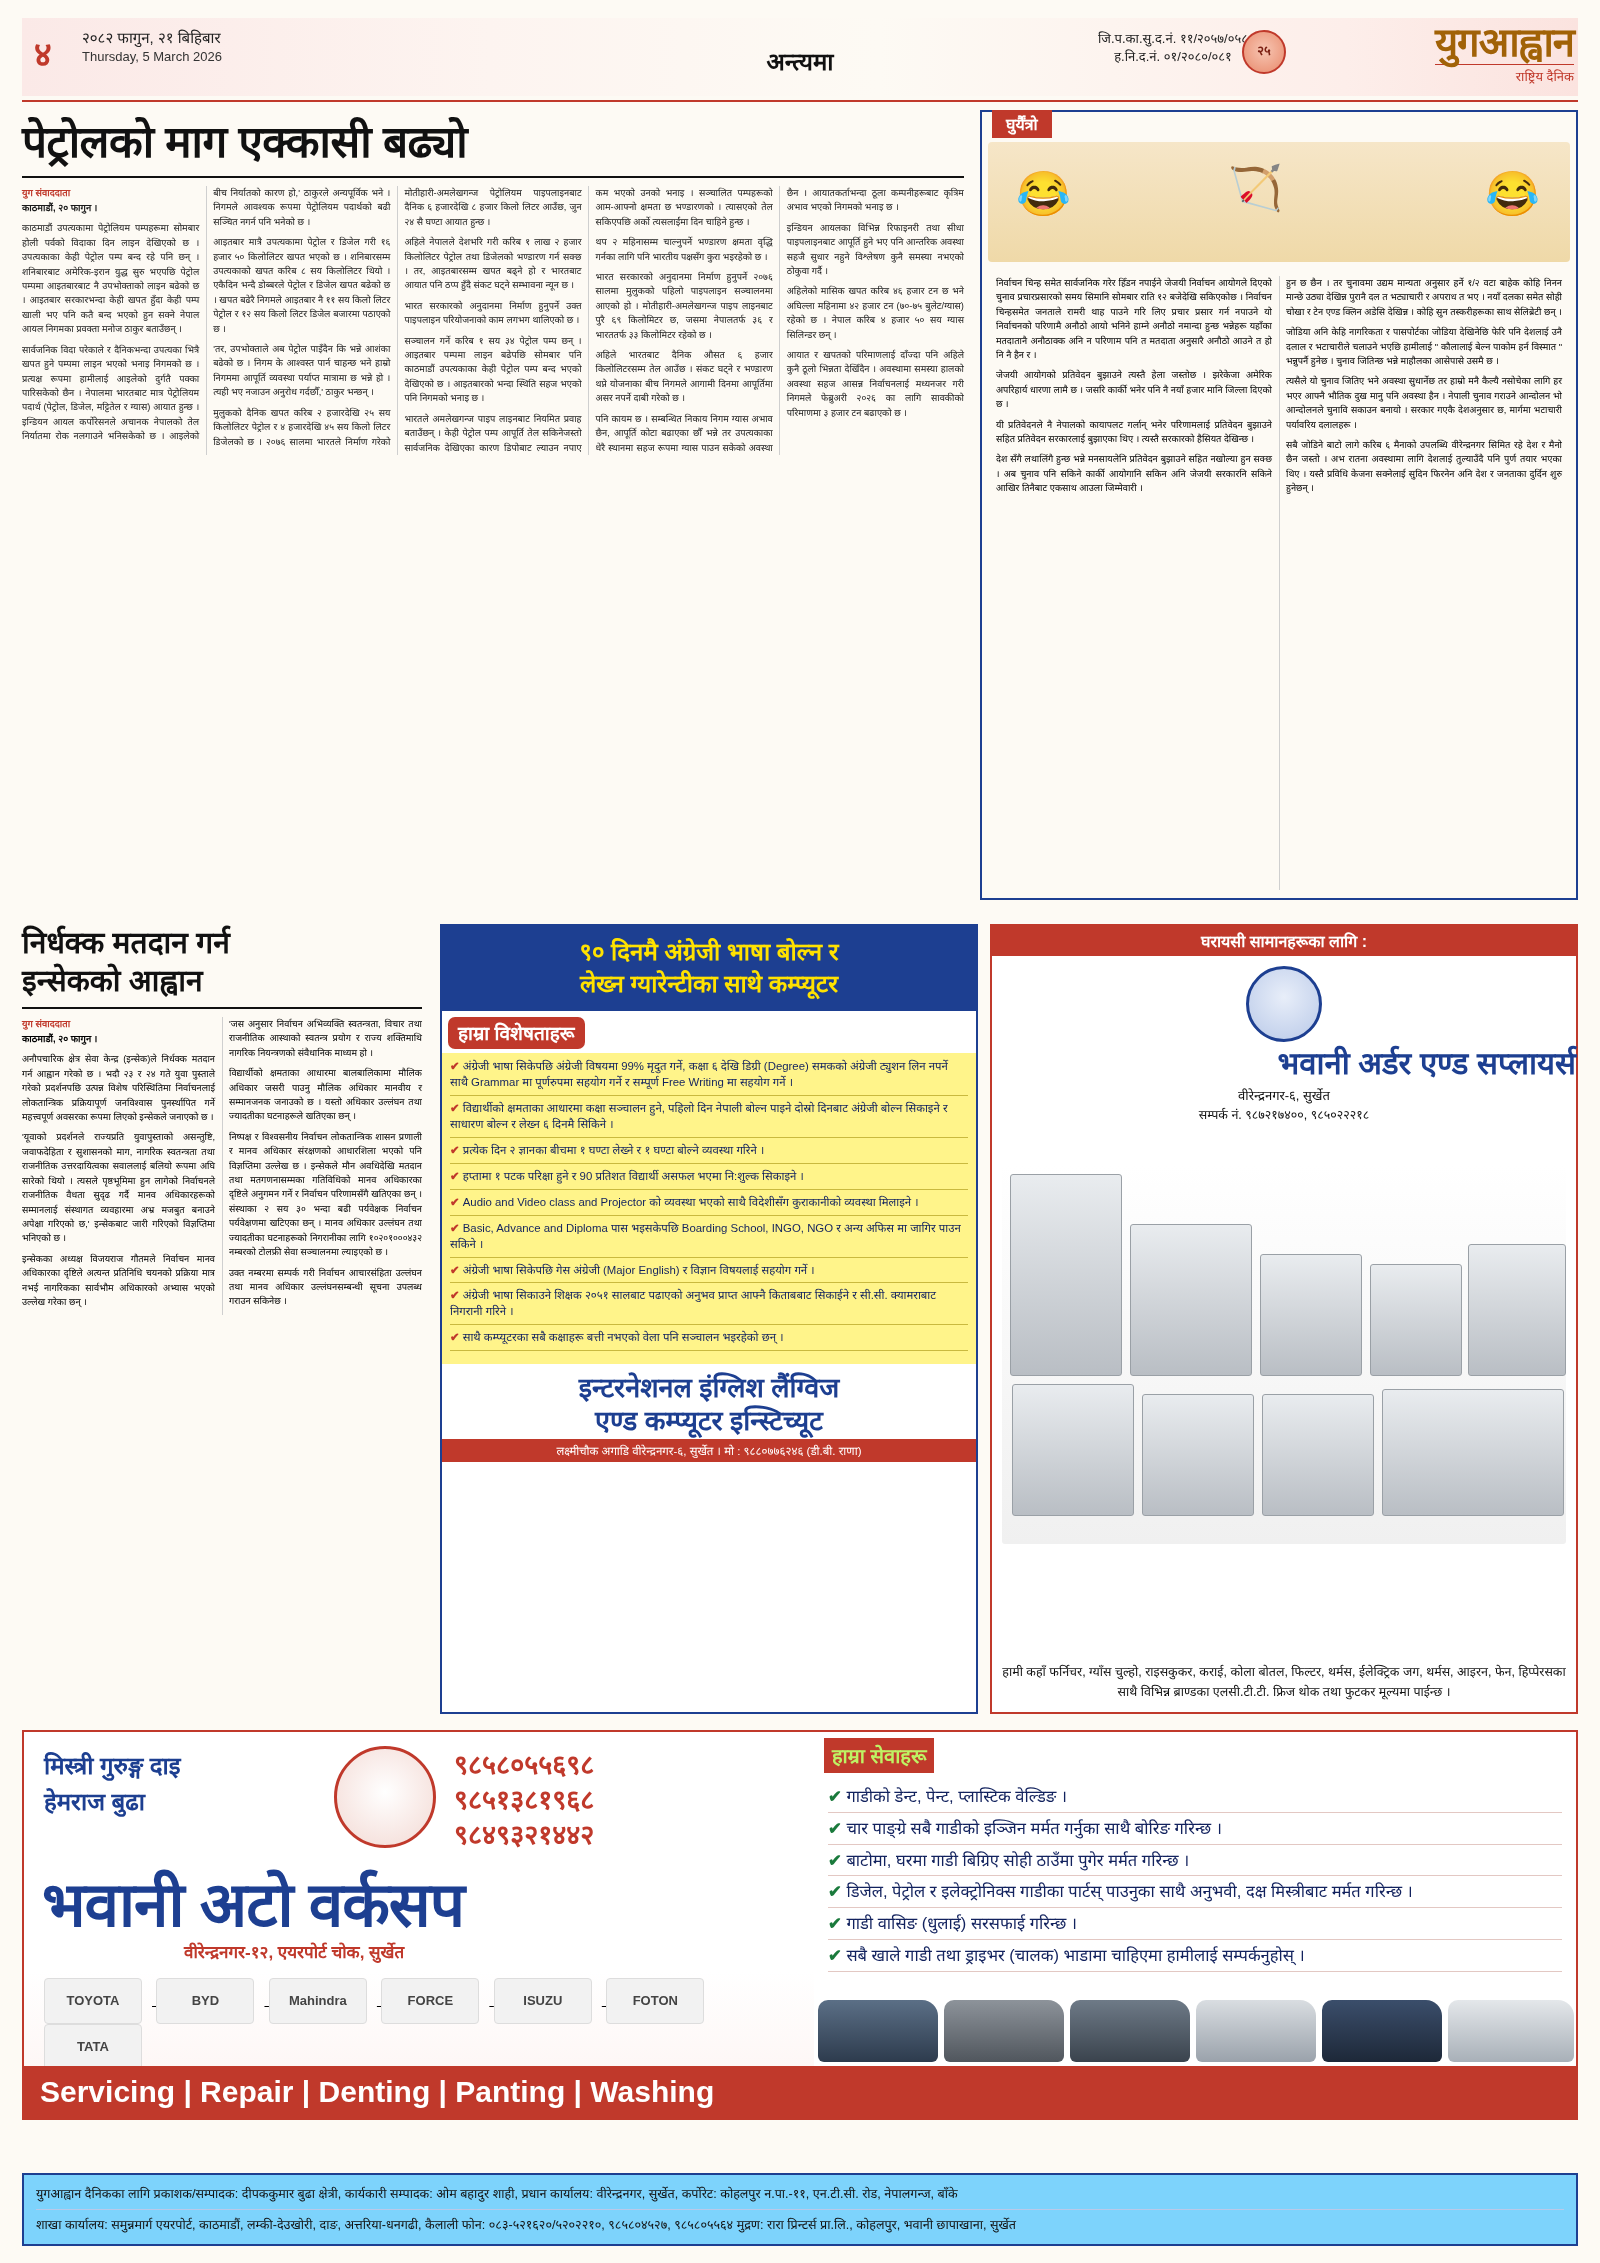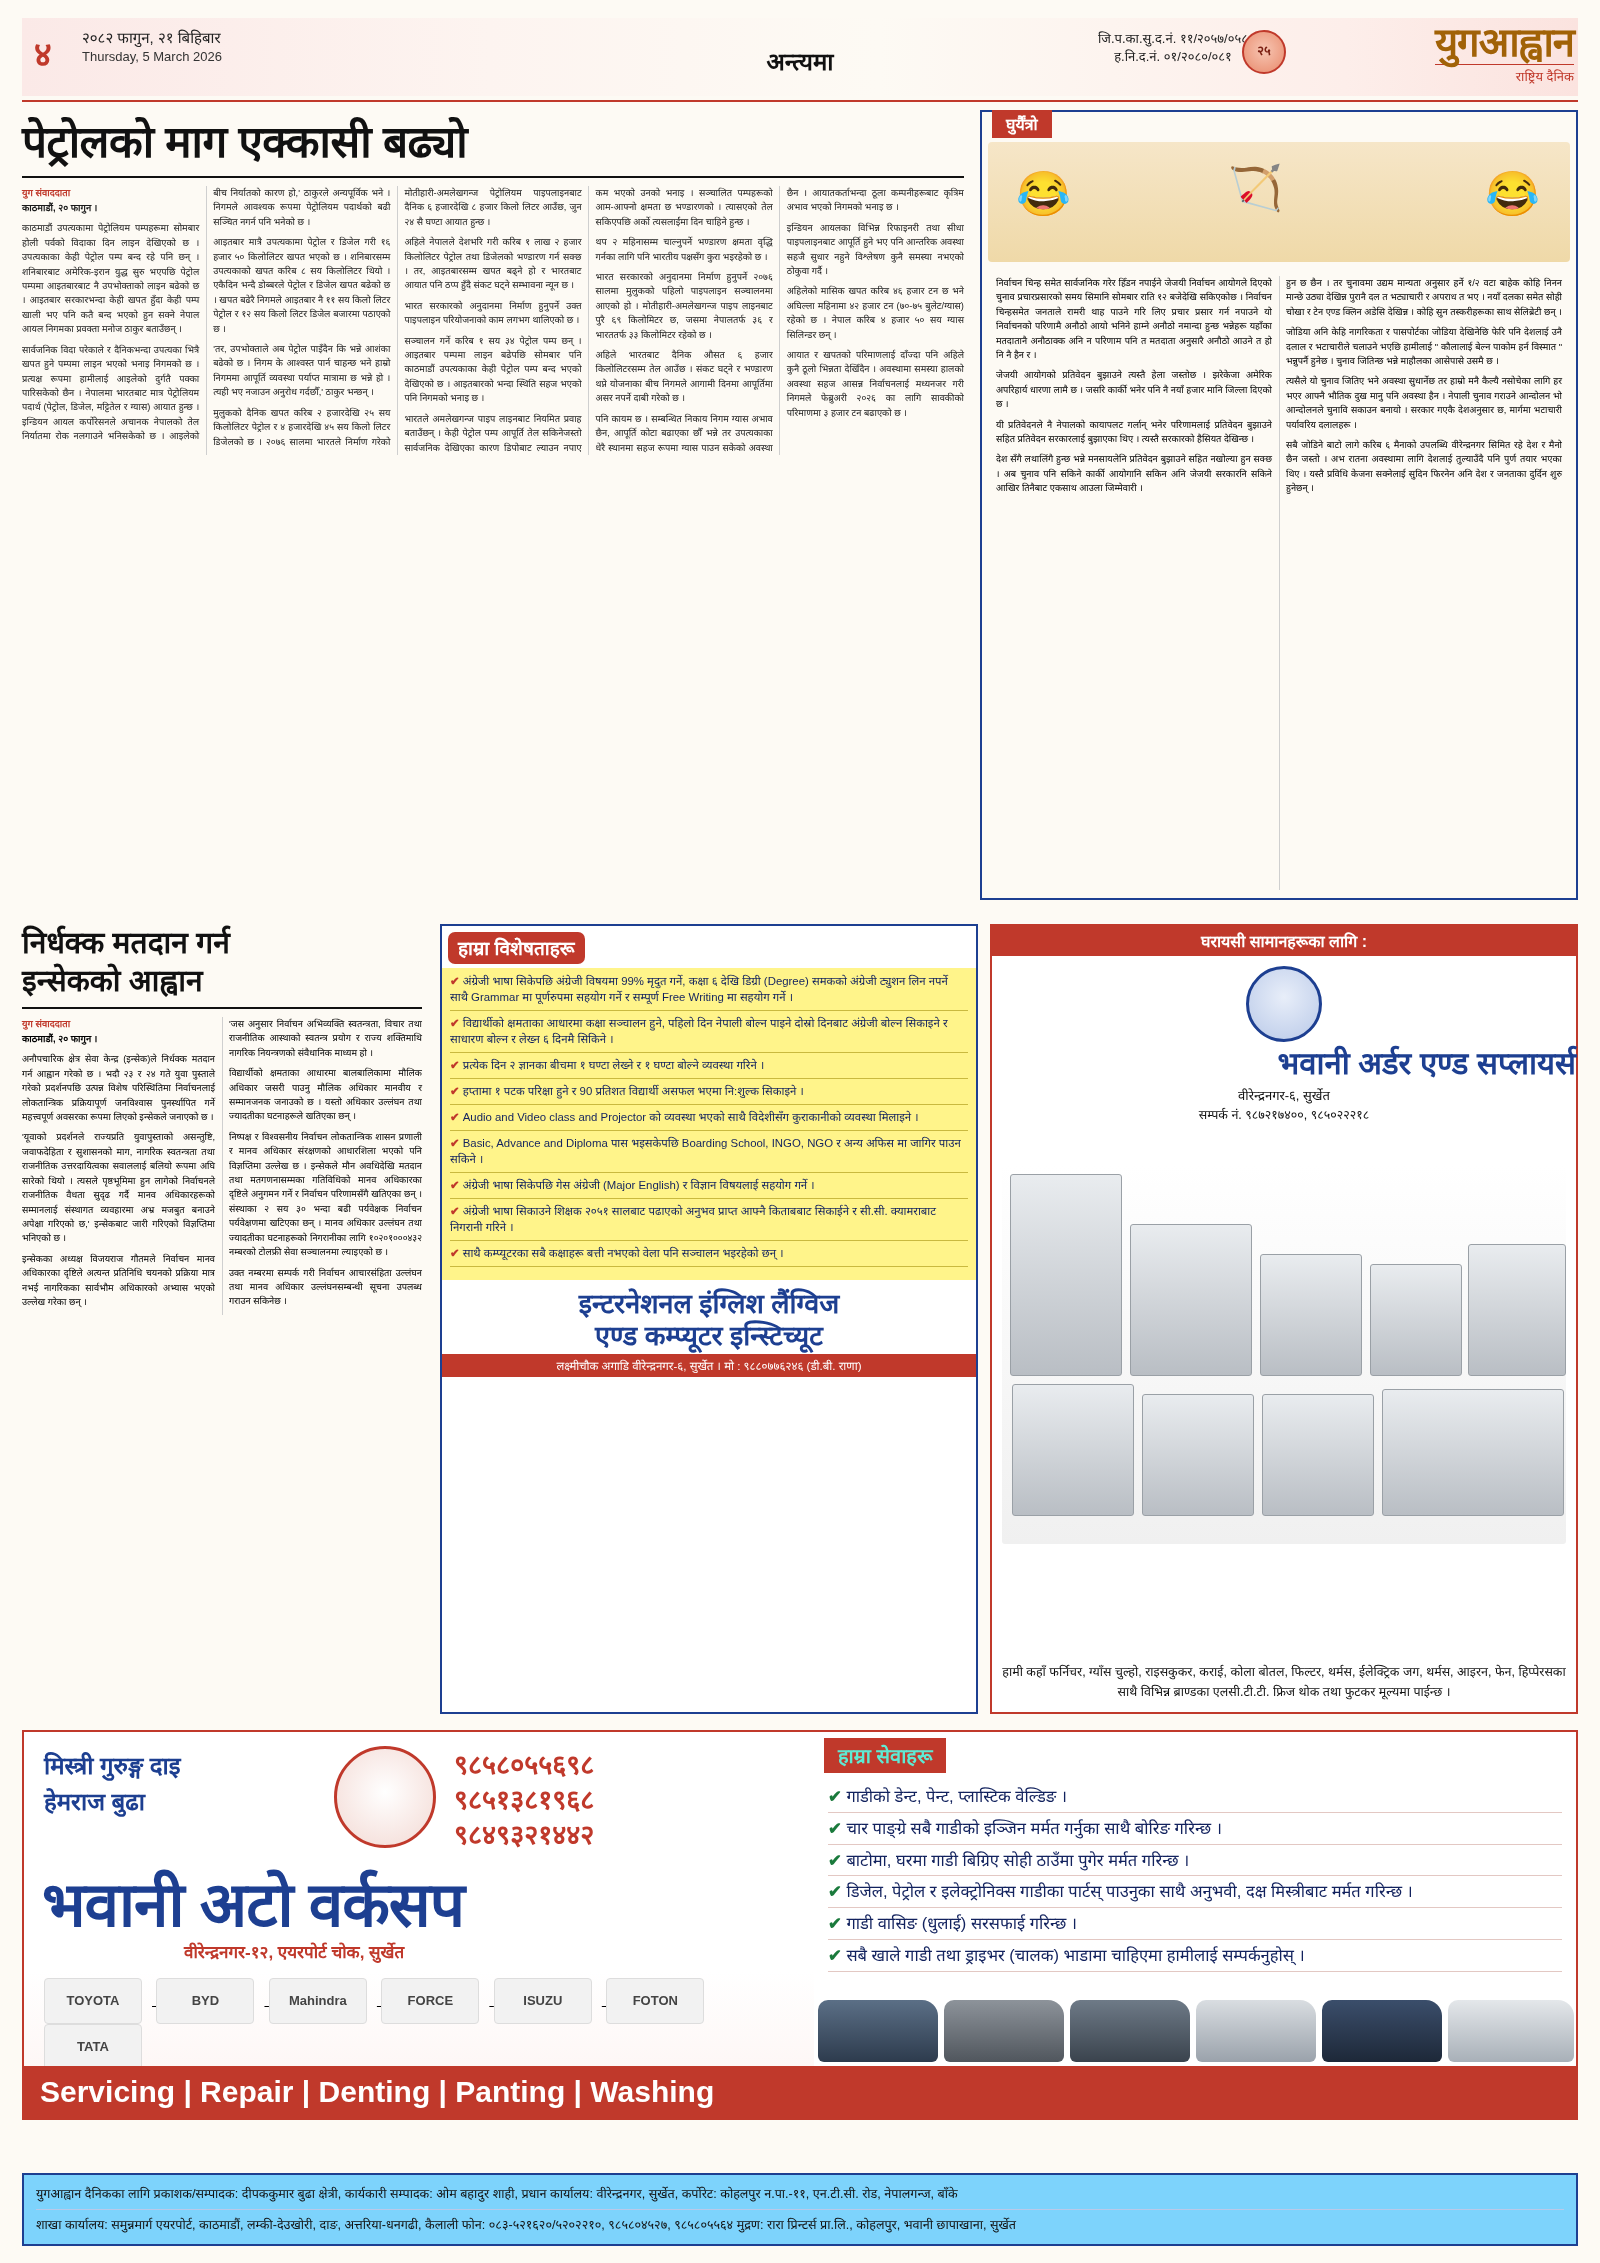--- a/index.html
+++ b/index.html
@@ -87,21 +87,21 @@
      background:radial-gradient(circle at 50% 45%,#fff,#f3d9d3);}
   .adAuto .phones{position:absolute;left:430px;top:16px;font-size:27px;font-weight:bold;color:#c0392b;line-height:1.3;}
   .adAuto .big{position:absolute;left:18px;top:128px;font-size:62px;font-weight:bold;color:#1d3f91;letter-spacing:-1px;}
   .adAuto .adr{position:absolute;left:160px;top:208px;font-size:17px;font-weight:bold;color:#c0392b;}
   .adAuto .brands{position:absolute;left:20px;top:246px;width:740px;height:48px;text-decoration:underline;}
   .bchip{display:inline-block;width:96px;height:44px;margin-right:10px;border-radius:4px;background:#f2f2f2;border:1px solid #ddd;
      font-size:13px;font-weight:bold;color:#444;text-align:center;line-height:44px;}
   .adAuto .band{position:absolute;left:0;right:0;bottom:0;height:52px;background:#c0392b;color:#fff;
      font-size:30px;font-weight:bold;display:flex;align-items:center;padding-left:16px;}
   .adAuto .right{position:absolute;left:790px;top:0;right:0;bottom:52px;background:#fff;}
-  .adAuto .svcHd{background:#c0392b;color:#5eead4;font-size:20px;font-weight:bold;padding:4px 14px;display:inline-block;margin:6px 0 4px 10px;}
+  .adAuto .svcHd{background:#c0392b;color:#bef264;font-size:20px;font-weight:bold;padding:4px 8px;display:inline-block;margin:6px 0 4px 10px;}
   .adAuto ul.svc{margin:4px 14px;padding:0;list-style:none;}
   .adAuto ul.svc li{font-size:16.5px;line-height:1.5;color:#12225e;border-bottom:1px solid #e3c8c3;padding:3px 0;}
   .adAuto ul.svc li:before{content:"✔ ";color:#1a7a3c;font-weight:bold;}
   .cars{position:absolute;left:790px;bottom:52px;width:766px;height:96px;}
   .car{position:absolute;bottom:4px;height:62px;border-radius:10px 16px 6px 6px;}
 
   
   .footer{position:absolute;left:0;bottom:0;width:1556px;border:2px solid #1d3f91;box-sizing:border-box;background:#7dd3fc;padding:8px 12px;}
   .footer div{font-size:12.6px;line-height:1.75;color:#111;}
   .footer .l2{border-top:1px solid #b9c9e8;margin-top:4px;padding-top:4px;}
@@ -188,20 +188,24 @@
       <p>'यूवाको प्रदर्शनले राज्यप्रति युवापुस्ताको असन्तुष्टि, जवाफदेहिता र सुशासनको माग, नागरिक स्वतन्त्रता तथा राजनीतिक उत्तरदायित्वका सवाललाई बलियो रूपमा अघि सारेको थियो । त्यसले पृष्ठभूमिमा हुन लागेको निर्वाचनले राजनीतिक वैधता सुदृढ गर्दै मानव अधिकारहरूको सम्मानलाई संस्थागत व्यवहारमा अभ्र मजबुत बनाउने अपेक्षा गरिएको छ,' इन्सेकबाट जारी गरिएको विज्ञप्तिमा भनिएको छ ।</p>
       <p>इन्सेकका अध्यक्ष विजयराज गौतमले निर्वाचन मानव अधिकारका दृष्टिले अत्यन्त प्रतिनिधि चयनको प्रक्रिया मात्र नभई नागरिकका सार्वभौम अधिकारको अभ्यास भएको उल्लेख गरेका छन् ।</p>
       <p>'जस अनुसार निर्वाचन अभिव्यक्ति स्वतन्त्रता, विचार तथा राजनीतिक आस्थाको स्वतन्त्र प्रयोग र राज्य शक्तिमाथि नागरिक नियन्त्रणको संवैधानिक माध्यम हो ।</p>
       <p>विद्यार्थीको क्षमताका आधारमा बालबालिकामा मौलिक अधिकार जसरी पाउनु मौलिक अधिकार मानवीय र सम्मानजनक जनाउको छ । यस्तो अधिकार उल्लंघन तथा ज्यादतीका घटनाहरूले खतिएका छन् ।</p>
       <p>निष्पक्ष र विश्वसनीय निर्वाचन लोकतान्त्रिक शासन प्रणाली र मानव अधिकार संरक्षणको आधारशिला भएको पनि विज्ञप्तिमा उल्लेख छ । इन्सेकले मौन अवधिदेखि मतदान तथा मतगणनासम्मका गतिविधिको मानव अधिकारका दृष्टिले अनुगमन गर्ने र निर्वाचन परिणामसँगै खतिएका छन् । संस्थाका २ सय ३० भन्दा बढी पर्यवेक्षक निर्वाचन पर्यवेक्षणमा खटिएका छन् । मानव अधिकार उल्लंघन तथा ज्यादतीका घटनाहरूको निगरानीका लागि १०२०१०००४३२ नम्बरको टोलफ्री सेवा सञ्चालनमा ल्याइएको छ ।</p>
       <p>उक्त नम्बरमा सम्पर्क गरी निर्वाचन आचारसंहिता उल्लंघन तथा मानव अधिकार उल्लंघनसम्बन्धी सूचना उपलब्ध गराउन सकिनेछ ।</p>
     </div>
   </div>
 
   <div class="adEng">
+    <div class="top">
+      <div>९० दिनमै अंग्रेजी भाषा बोल्न र</div>
+      <div>लेख्न ग्यारेन्टीका साथे कम्प्यूटर</div>
+    </div>
     <div class="feat">हाम्रा विशेषताहरू</div>
     <div class="body">
       <ul>
         <li>अंग्रेजी भाषा सिकेपछि अंग्रेजी विषयमा 99% मृदुत गर्ने, कक्षा ६ देखि डिग्री (Degree) समकको अंग्रेजी ट्युशन लिन नपर्ने साथै Grammar मा पूर्णरुपमा सहयोग गर्ने र सम्पूर्ण Free Writing मा सहयोग गर्ने ।</li>
         <li>विद्यार्थीको क्षमताका आधारमा कक्षा सञ्चालन हुने, पहिलो दिन नेपाली बोल्न पाइने दोस्रो दिनबाट अंग्रेजी बोल्न सिकाइने र साधारण बोल्न र लेख्न ६ दिनमै सिकिने ।</li>
         <li>प्रत्येक दिन २ ज्ञानका बीचमा १ घण्टा लेख्ने र १ घण्टा बोल्ने व्यवस्था गरिने ।</li>
         <li>हप्तामा १ पटक परिक्षा हुने र 90 प्रतिशत विद्यार्थी असफल भएमा नि:शुल्क सिकाइने ।</li>
         <li>Audio and Video class and Projector को व्यवस्था भएको साथै विदेशीसँग कुराकानीको व्यवस्था मिलाइने ।</li>
         <li>Basic, Advance and Diploma पास भइसकेपछि Boarding School, INGO, NGO र अन्य अफिस मा जागिर पाउन सकिने ।</li>
         <li>अंग्रेजी भाषा सिकेपछि गेस अंग्रेजी (Major English) र विज्ञान विषयलाई सहयोग गर्ने ।</li>

